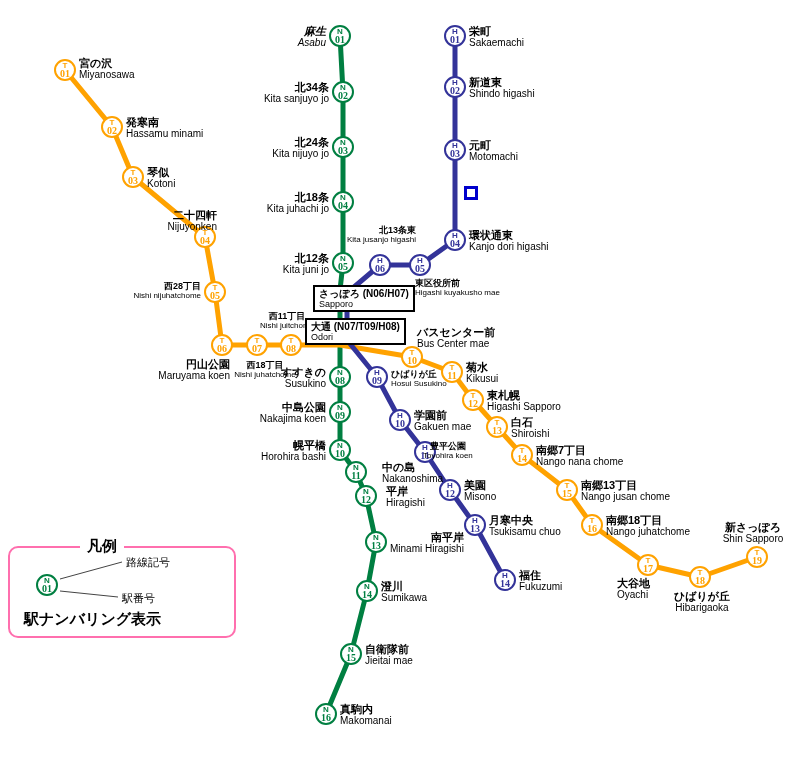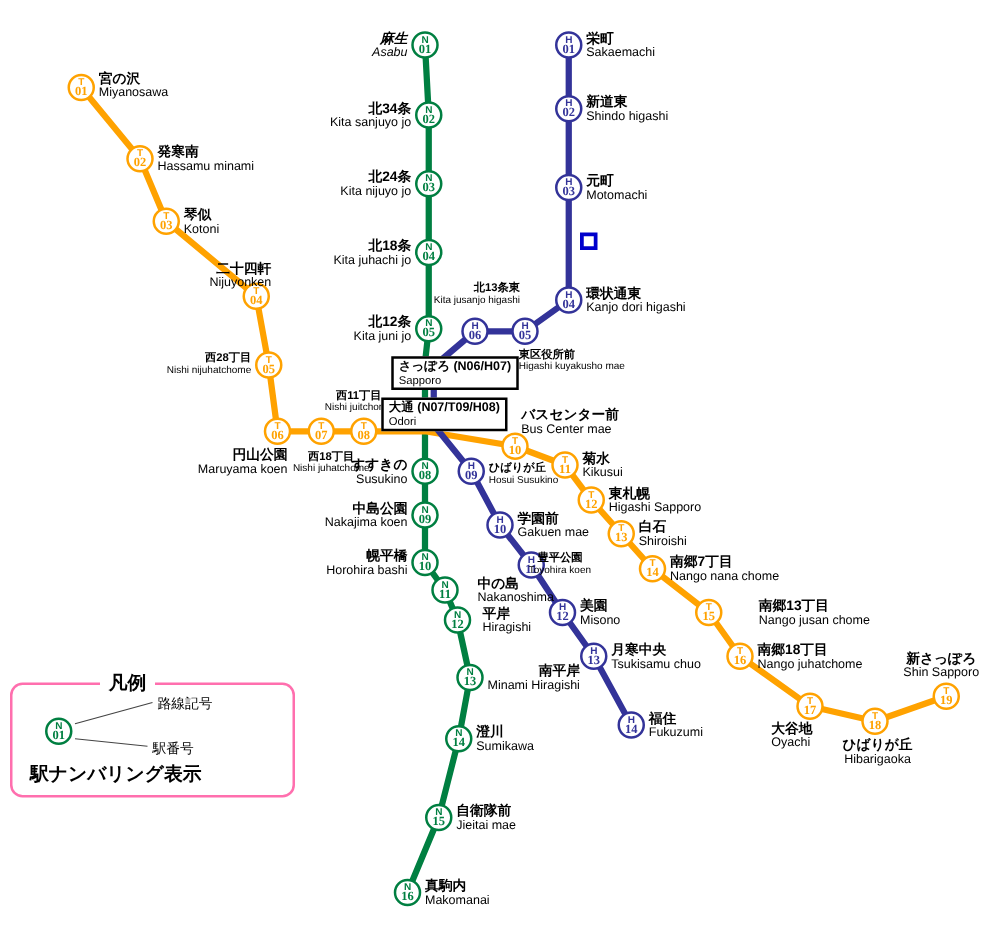--- a/index.html
+++ b/index.html
@@ -305,21 +305,21 @@
       <span class="sn">14</span>
     </div>
     <div class="slabel al-left" style="left: 536px; top: 444px;">
       <div class="ja">南郷7丁目</div>
       <div class="en">Nango nana chome</div>
     </div>
     <div class="stn" style="left: 556px; top: 479px; border-color: rgb(255, 162, 0); color: rgb(255, 162, 0);">
       <span class="sl">T</span>
       <span class="sn">15</span>
     </div>
-    <div class="slabel al-left" style="left: 581px; top: 479px; margin-left: 26px;">
+    <div class="slabel al-left" style="left: 581px; top: 479px;">
       <div class="ja">南郷13丁目</div>
       <div class="en">Nango jusan chome</div>
     </div>
     <div class="stn" style="left: 581px; top: 514px; border-color: rgb(255, 162, 0); color: rgb(255, 162, 0);">
       <span class="sl">T</span>
       <span class="sn">16</span>
     </div>
     <div class="slabel al-left" style="left: 606px; top: 514px;">
       <div class="ja">南郷18丁目</div>
       <div class="en">Nango juhatchome</div>

